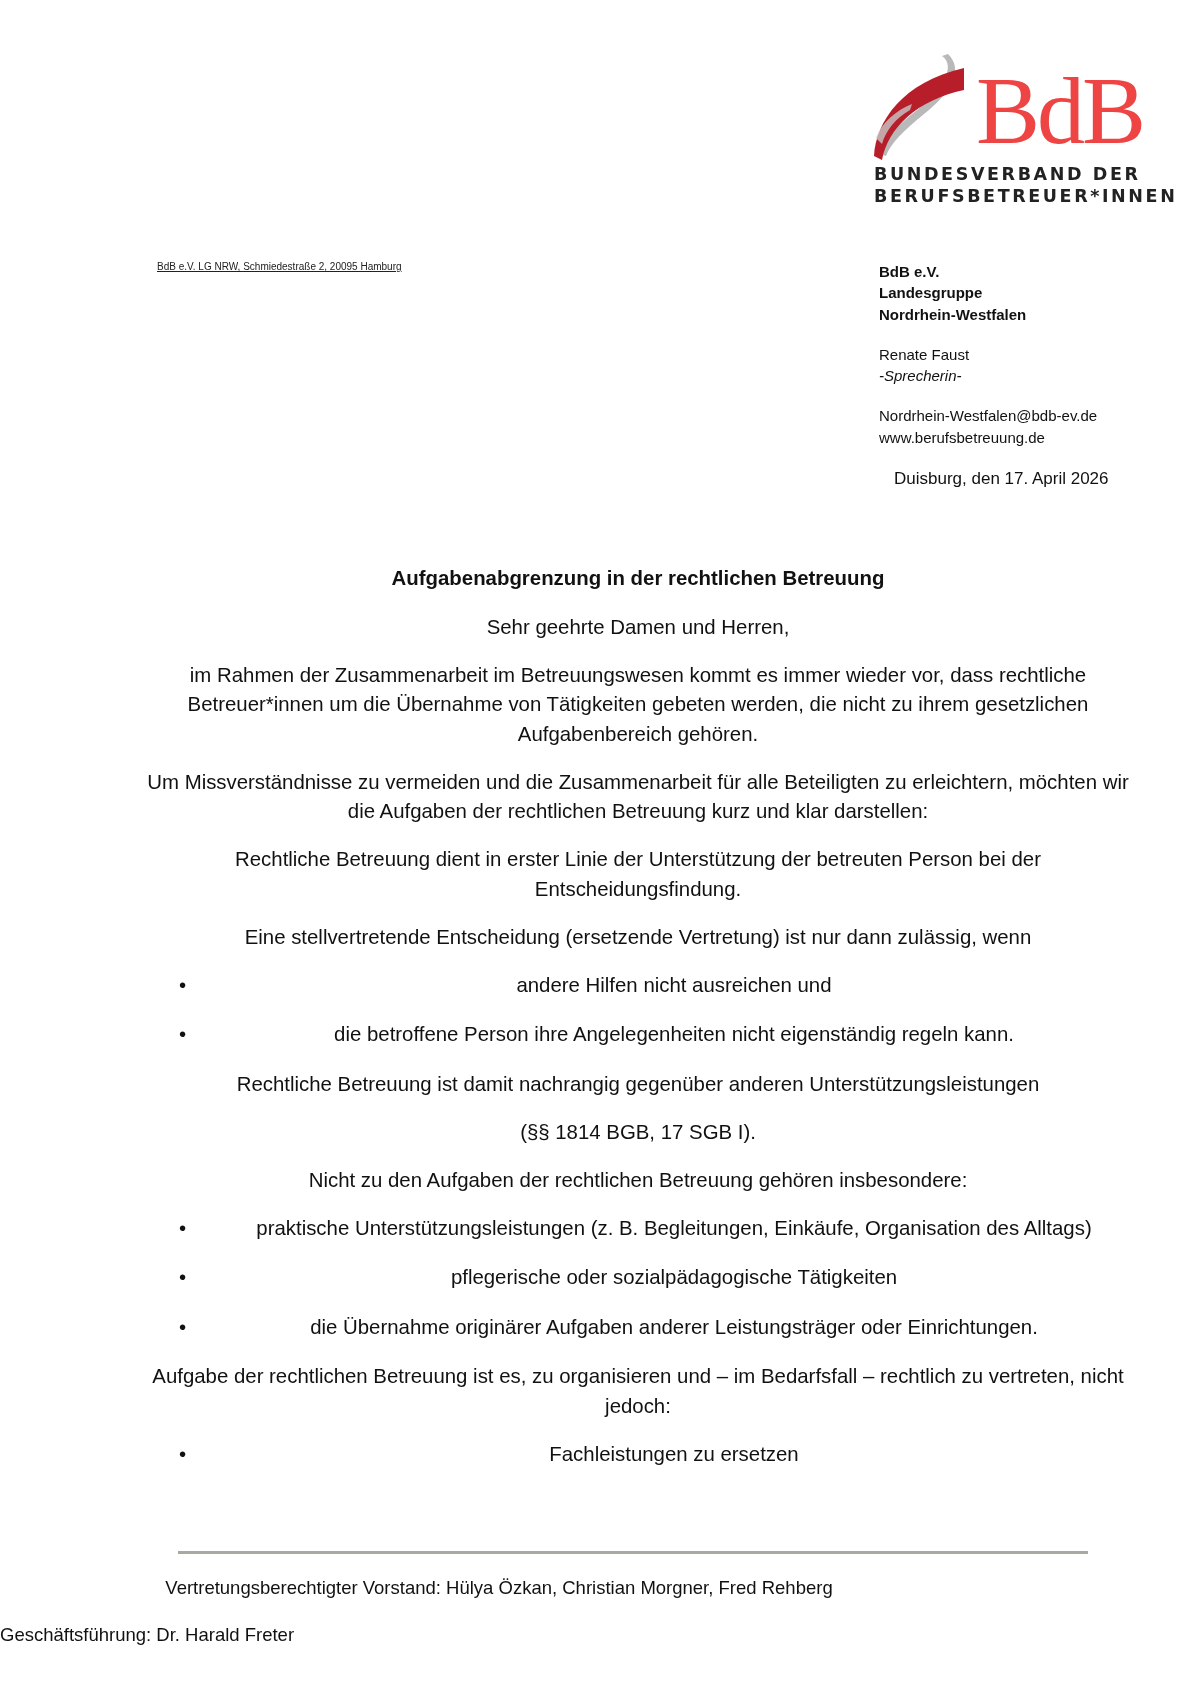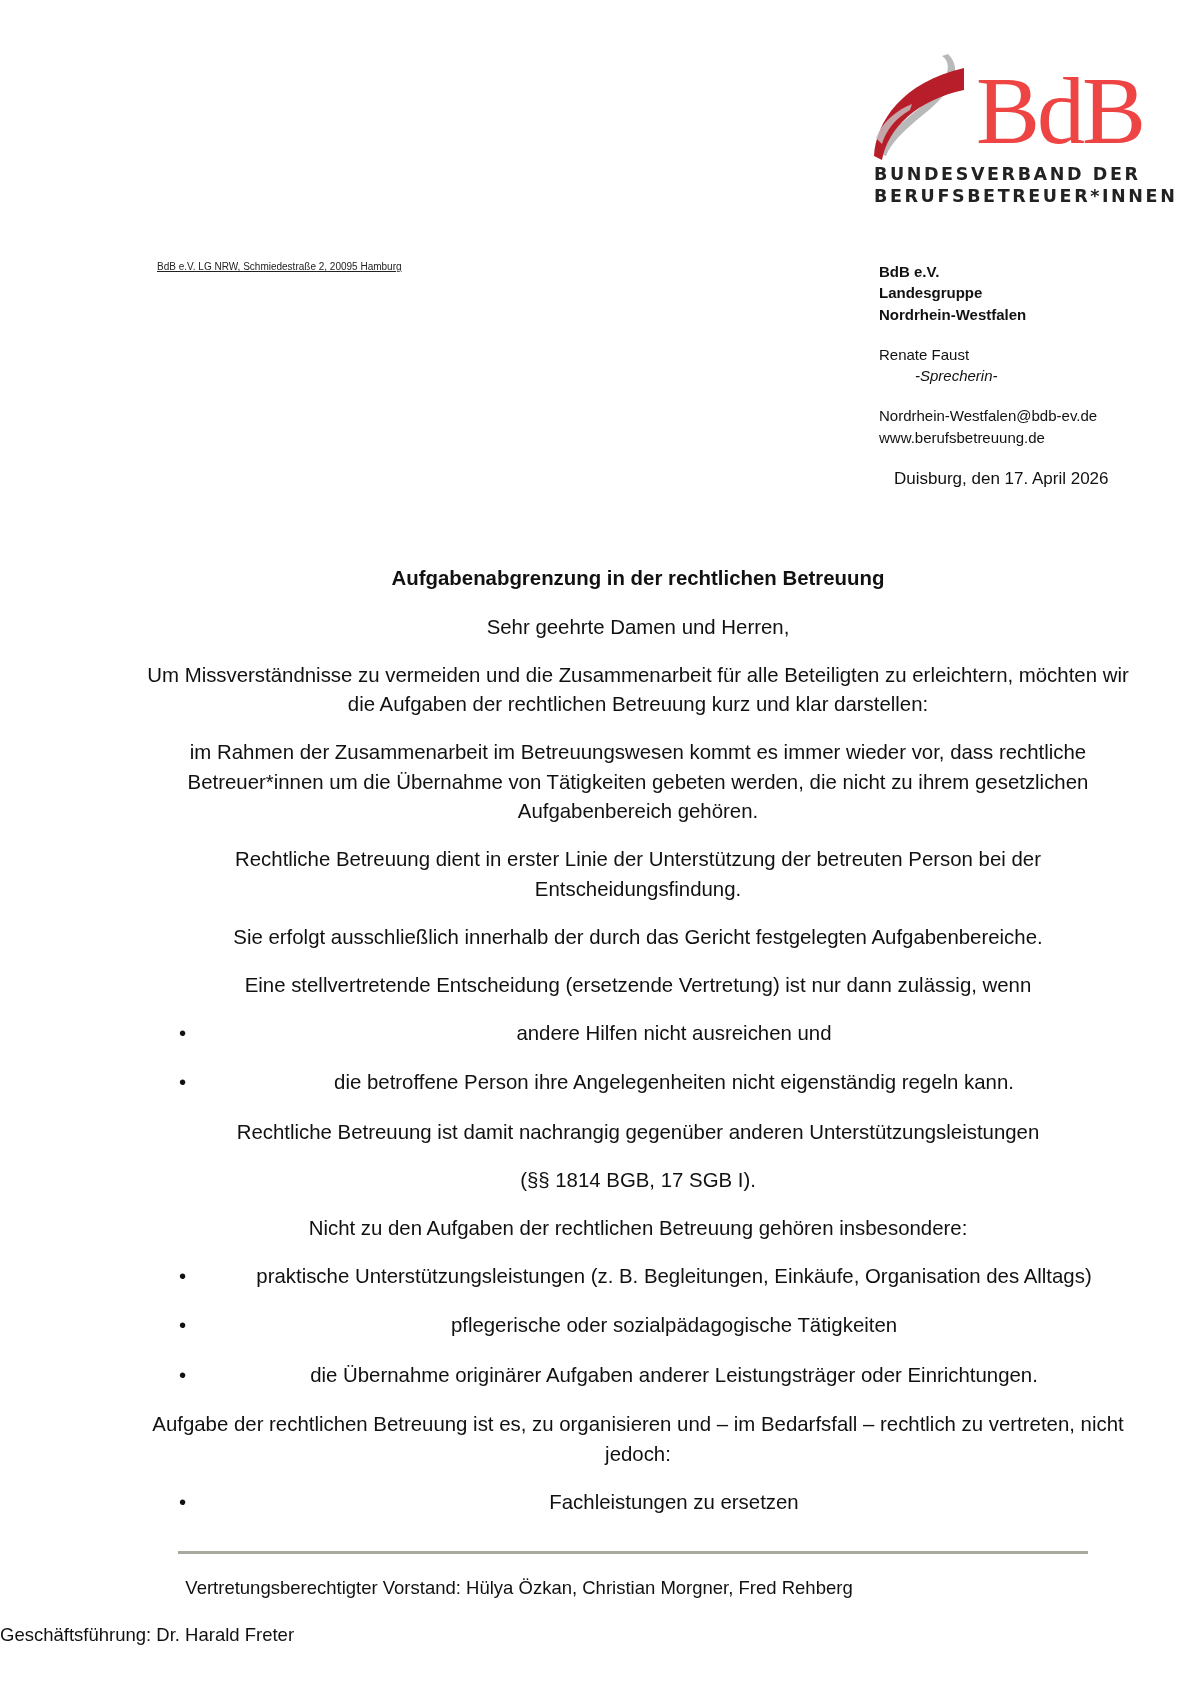--- a/index.html
+++ b/index.html
@@ -6,31 +6,31 @@
     body { width:1190px; height:1683px; position:relative; overflow:hidden; color:#111; font-family:"Liberation Sans", sans-serif; }
     .abs { position:absolute; }
     .logo { left:872px; top:52px; width:250px; height:150px; }
     .logo-letters { position:absolute; left:104px; top:14px; font-family:"Liberation Serif", serif; font-size:96px; line-height:90px; color:#ef4444; letter-spacing:-3px; }
     .logo-line { position:absolute; left:2px; font-family:"DejaVu Sans", sans-serif; font-weight:bold; font-size:17.5px; letter-spacing:2.6px; color:#222; white-space:nowrap; }
     .logo-line1 { top:112px; }
     .logo-line2 { top:134px; }
     .sender-line { left:157px; top:261px; font-family:"Liberation Sans", sans-serif; font-size:10px; text-decoration:underline; color:#222; }
     .contact { left:879px; top:261px; font-size:15px; line-height:21.3px; }
     .contact .bold { font-weight:bold; }
-    .contact .ital { font-style:italic;margin-left:36px; }
+    .contact .ital { font-style:italic; }
     .contact .gap { height:19px; }
     .date { left:894px; top:469px; font-size:17px; }
     .body { left:143px; top:564px; width:990px; font-size:20.4px; line-height:29.5px; }
     .body p { margin:0;text-align:center; }
     .subject { font-weight:bold; margin-bottom:19px !important; }
     .para { margin-bottom:18.5px !important; }
     .bullet { position:relative; padding-left:72px; margin-bottom:20px !important; }
     .bullet .dot { position:absolute; left:36px; top:0; }
     .footer-rule { left:178px; top:1551px; width:910px; height:3px; background:#a9a9a0; }
-    .footer1 { left:0; width:998px; top:1577px; text-align:center; font-size:18.5px;padding-left:20px; }
+    .footer1 { left:0; width:998px; top:1577px; text-align:center; font-size:18.5px; }
     .footer2 { left:0; width:1190px; top:1624px; font-size:18.5px; }
   </style>
 </head>
 <body>
 
 <div class="abs logo">
   <svg width="110" height="110" viewBox="0 0 110 110" style="position:absolute;left:0;top:0;">
     <path d="M70 4 C 85 14, 70 40, 40 62 C 20 78, 10 92, 8 102 L 14 104 C 18 92, 32 78, 52 62 C 80 40, 92 18, 76 2 Z" fill="#b9b9b9"></path>
     <path d="M2 104 C 4 70, 30 30, 92 16 L 92 38 C 45 48, 16 76, 10 108 Z" fill="#b81e2a"></path>
     <path d="M4 86 C 10 70, 25 58, 40 52 L 38 58 C 24 66, 14 78, 10 92 Z" fill="#c8c8c8" opacity="0.8"></path>
@@ -52,24 +52,23 @@
   <div class="gap"></div>
   <div>Nordrhein-Westfalen@bdb-ev.de</div>
   <div>www.berufsbetreuung.de</div>
 </div>
 
 <div class="abs date">Duisburg, den 17. April 2026</div>
 
 <div class="abs body">
   <p class="subject">Aufgabenabgrenzung in der rechtlichen Betreuung</p>
   <p class="para">Sehr geehrte Damen und Herren,</p>
+  <p class="para">im Rahmen der Zusammenarbeit im Betreuungswesen kommt es immer wieder vor, dass rechtliche Betreuer*innen um die Übernahme von Tätigkeiten gebeten werden, die nicht zu ihrem gesetzlichen Aufgabenbereich gehören.</p>
   <p class="para">Um Missverständnisse zu vermeiden und die Zusammenarbeit für alle Beteiligten zu erleichtern, möchten wir die Aufgaben der rechtlichen Betreuung kurz und klar darstellen:</p>
-  <p class="para">im Rahmen der Zusammenarbeit im Betreuungswesen kommt es immer wieder vor, dass rechtliche Betreuer*innen um die Übernahme von Tätigkeiten gebeten werden, die nicht zu ihrem gesetzlichen Aufgabenbereich gehören.</p>
   <p class="para">Rechtliche Betreuung dient in erster Linie der Unterstützung der betreuten Person bei der Entscheidungsfindung.</p>
-  <p class="para">Sie erfolgt ausschließlich innerhalb der durch das Gericht festgelegten Aufgabenbereiche.</p>
   <p class="para">Eine stellvertretende Entscheidung (ersetzende Vertretung) ist nur dann zulässig, wenn</p>
   <p class="bullet"><span class="dot">•</span><span>andere Hilfen nicht ausreichen und</span></p>
   <p class="bullet"><span class="dot">•</span><span>die betroffene Person ihre Angelegenheiten nicht eigenständig regeln kann.</span></p>
   <p class="para">Rechtliche Betreuung ist damit nachrangig gegenüber anderen Unterstützungsleistungen</p>
   <p class="para">(§§ 1814 BGB, 17 SGB I).</p>
   <p class="para">Nicht zu den Aufgaben der rechtlichen Betreuung gehören insbesondere:</p>
   <p class="bullet"><span class="dot">•</span><span>praktische Unterstützungsleistungen (z. B. Begleitungen, Einkäufe, Organisation des Alltags)</span></p>
   <p class="bullet"><span class="dot">•</span><span>pflegerische oder sozialpädagogische Tätigkeiten</span></p>
   <p class="bullet"><span class="dot">•</span><span>die Übernahme originärer Aufgaben anderer Leistungsträger oder Einrichtungen.</span></p>
   <p class="para">Aufgabe der rechtlichen Betreuung ist es, zu organisieren und – im Bedarfsfall – rechtlich zu vertreten, nicht jedoch:</p>

